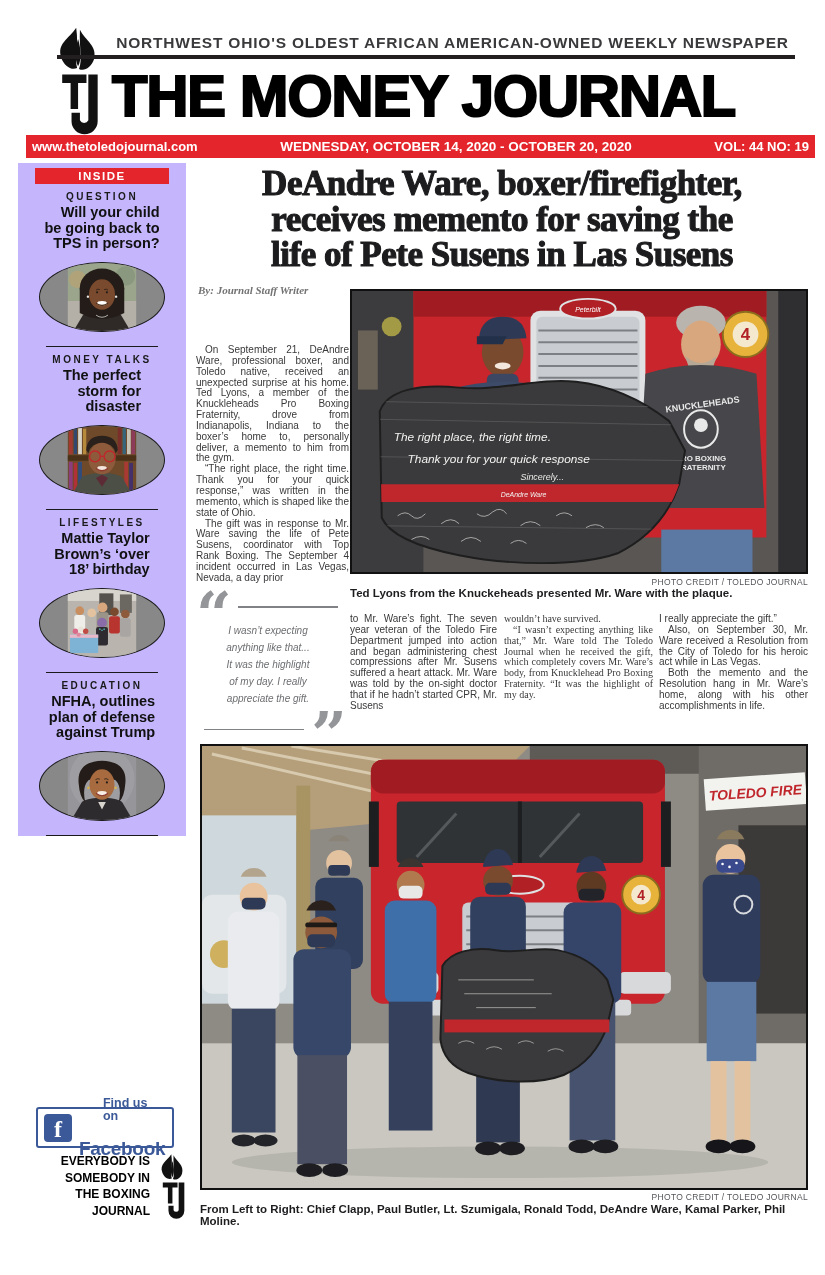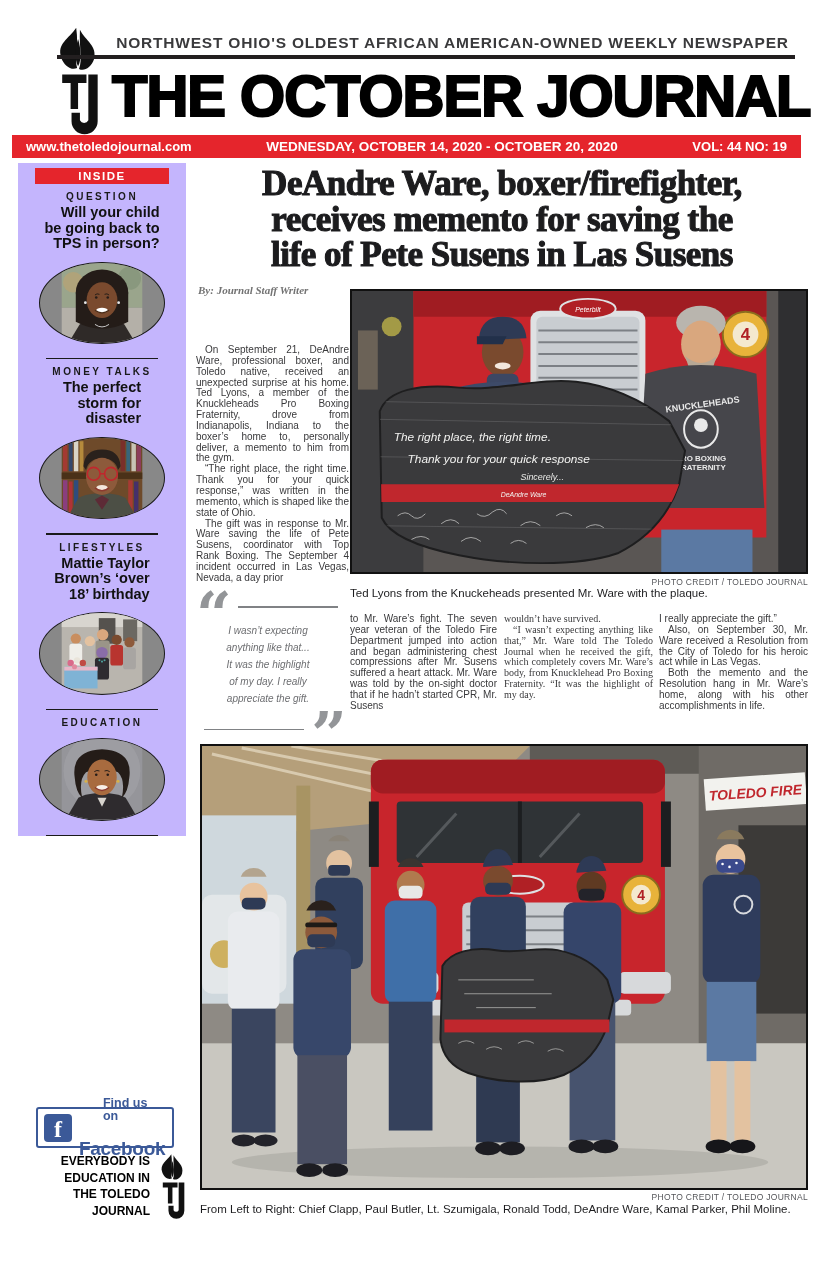--- a/index.html
+++ b/index.html
@@ -7,22 +7,22 @@
   body { background:#fff; font-family:"Liberation Sans", sans-serif; }
   .page { position:relative; width:825px; height:1275px; background:#fff; overflow:hidden; color:#231f20; }
 
   
   .torch-logo { position:absolute; left:50px; top:26px; width:58px; height:112px; }
   .tagline { position:absolute; left:105px; top:34px; width:695px; text-align:center;
              font-size:15.5px; font-weight:600; letter-spacing:.8px; color:#3a3a3c; white-space:nowrap; }
   .head-rule { position:absolute; left:57px; top:55px; width:738px; height:4px; background:#231f20; }
   .paper-title { position:absolute; left:112px; top:60px; width:700px; font-size:58px; font-weight:bold;
                  letter-spacing:-1px; color:#000; -webkit-text-stroke:2.2px #000; white-space:nowrap; line-height:72px; }
-  .redbar { position:absolute; left:12px; top:135px; width:789px; height:23px; background:#e5252c;
-            display:flex; align-items:center; justify-content:space-between; padding:0 14px; color:#fff; }
+  .redbar { position:absolute; left:26px; top:135px; width:789px; height:23px; background:#e5252c;
+            display:flex; align-items:center; justify-content:space-between; padding:0 6px; color:#fff; }
   .redbar .site { font-size:13px; font-weight:bold; }
   .redbar .dates { font-size:13.5px; font-weight:bold; }
   .redbar .vol { font-size:13px; font-weight:bold; }
 
   
   .sidebar { position:absolute; left:18px; top:163px; width:168px; height:673px; background:#c4b5fd;
              display:flex; flex-direction:column; align-items:center; }
   .inside-box { margin-top:5px; width:134px; height:16px; background:#e5252c; color:#fff;
                 font-size:11.5px; font-weight:bold; letter-spacing:1.5px; text-align:center; line-height:16px; }
   .cat { margin-top:7px; font-size:10px; font-weight:bold; letter-spacing:2.5px; color:#1a1a1a; text-align:center; }
@@ -57,21 +57,21 @@
   .col2 { position:absolute; left:350px; top:614px; width:147px; }
   .col3 { position:absolute; left:504px; top:614px; width:149px;font-family:Liberation Serif, serif; }
   .col4 { position:absolute; left:659px; top:614px; width:149px; }
 
   .photo1 { position:absolute; left:350px; top:289px; width:458px; height:285px; border:2px solid #111; background:#5a5654; }
   .photo2 { position:absolute; left:200px; top:744px; width:608px; height:446px; border:2px solid #111; background:#8e8a84; }
   .photo1 svg, .photo2 svg { display:block; width:100%; height:100%; }
   .credit { position:absolute; font-size:8.5px; letter-spacing:.3px; color:#55565a; text-align:right; }
   .credit1 { left:350px; top:577px; width:458px; }
   .credit2 { left:200px; top:1192px; width:608px; }
-  .caption { position:absolute; font-size:11.5px; font-weight:normal; color:#1d1d1f; }
+  .caption { position:absolute; font-size:11.5px; font-weight:bold; color:#1d1d1f; }
   .caption1 { left:350px; top:587px; width:458px; }
   .caption2 { left:200px; top:1203px; width:608px; }
 
   
   .pullquote { position:absolute; left:196px; top:598px; width:151px; height:140px; }
   .pq-open { position:absolute; left:0; top:-14px; font-size:62px; font-weight:bold; color:#939598; line-height:1;
              font-family:"DejaVu Serif", serif; }
   .pq-close { position:absolute; right:0; bottom:-28px; font-size:62px; font-weight:bold; color:#939598; line-height:1;
              font-family:"DejaVu Serif", serif; }
   .pq-rule-top { position:absolute; left:42px; top:8px; width:100px; height:1.5px; background:#808285; }
@@ -92,21 +92,21 @@
       <path d="M12,52 h26 v9 h-9 v28 h-8 v-28 h-9 z" fill="#111"></path>
       <path d="M40,52 h10 v50 a14,14 0 0 1 -28,0 v-9 h9 v8 a5,5 0 0 0 9,0 z" fill="#111"></path>
     </symbol>
   </svg>
 
   <svg class="torch-logo" viewBox="0 0 60 120">
       <use href="#torch"></use>
     </svg>
   <div class="tagline">NORTHWEST OHIO'S OLDEST AFRICAN AMERICAN-OWNED WEEKLY NEWSPAPER</div>
   <div class="head-rule"></div>
-  <div class="paper-title">THE OCTOBER JOURNAL</div>
+  <div class="paper-title">THE MONEY JOURNAL</div>
 
   <div class="redbar">
     <span class="site">www.thetoledojournal.com</span>
     <span class="dates">WEDNESDAY, OCTOBER 14, 2020 - OCTOBER 20, 2020</span>
     <span class="vol">VOL: 44 NO: 19</span>
   </div>
 
   <div class="sidebar">
     <div class="inside-box">INSIDE</div>
 
@@ -214,20 +214,25 @@
             <circle cx="24" cy="74" r="5" fill="#e9e4da"></circle>
           <circle cx="33" cy="78" r="5" fill="#c04a44"></circle>
             <circle cx="20" cy="84" r="4" fill="#e0899e"></circle>
         </g>
       </svg>
     </div>
 
     <div class="side-rule"></div>
 
     <div class="cat">EDUCATION</div>
+    <div class="side-head">
+      <div>NFHA, outlines</div>
+      <div>plan of defense</div>
+      <div>against Trump</div>
+    </div>
     <div class="circle-photo">
       <svg viewBox="0 0 126 126">
         <rect width="126" height="126" fill="#95959a"></rect>
         <circle cx="63" cy="50" r="60" fill="#a3a3a8" opacity=".6"></circle>
         <path d="M6,126 L26,92 C42,82 84,82 100,92 L120,126 Z" fill="#2e2b2e"></path>
         <path d="M56,92 L63,106 L70,92 Z" fill="#d8d4ce"></path>
         <path d="M20,58 q-4,-40 43,-42 q47,2 43,42 q-2,26 -12,34 q6,-28 -6,-40 q-25,-12 -50,0 q-12,12 -6,40 q-10,-8 -12,-34 Z" fill="#241c18"></path>
         <ellipse cx="63" cy="60" rx="23" ry="28" fill="#a86b3f"></ellipse>
         <circle cx="54" cy="56" r="2" fill="#241c18"></circle>
           <circle cx="72" cy="56" r="2" fill="#241c18"></circle>
@@ -246,22 +251,22 @@
     <div class="fb-square">f</div>
     <div class="fb-words">
       <div class="fb-find">Find us on</div>
       <div class="fb-word">Facebook</div>
     </div>
   </div>
 
   <div class="slogan-wrap">
     <div class="slogan">
       <div>EVERYBODY IS</div>
-      <div>EDUCATION IN</div>
-      <div>THE TOLEDO</div>
+      <div>SOMEBODY IN</div>
+      <div>THE BOXING</div>
       <div>JOURNAL</div>
     </div>
     <svg class="slogan-torch" viewBox="0 0 60 120">
         <use href="#torch"></use>
       </svg>
   </div>
 
   <div class="main-headline">
     <div>DeAndre Ware, boxer/firefighter,</div>
     <div>receives memento for saving the</div>

